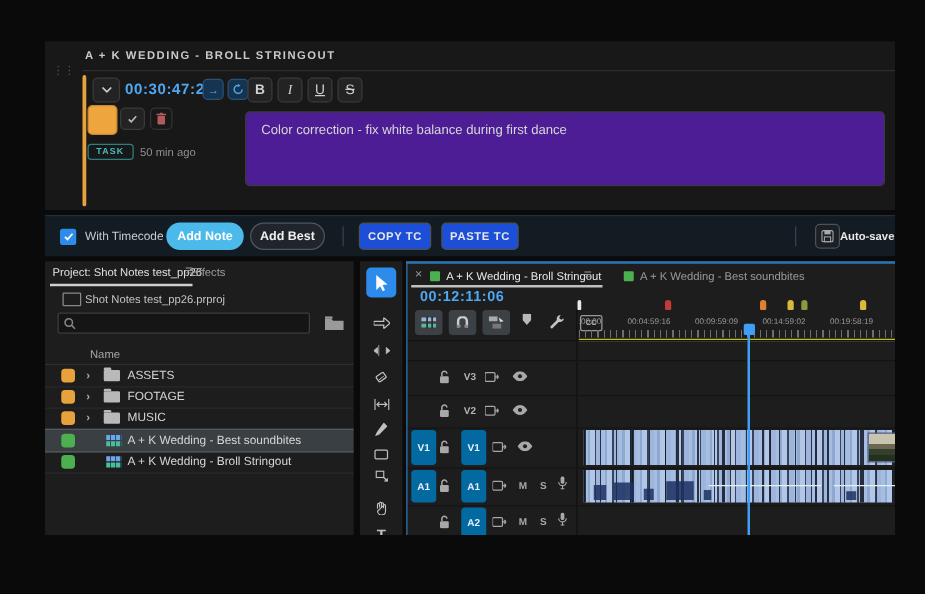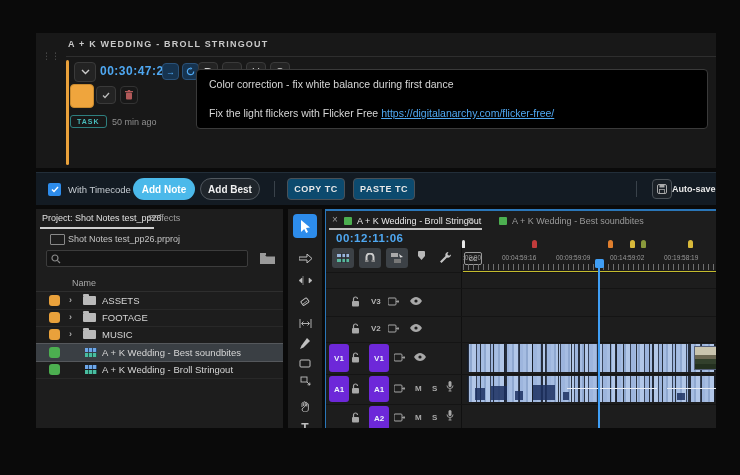--- a/index.html
+++ b/index.html
@@ -10,21 +10,21 @@
   .notes-panel{left:36px;top:33px;width:680px;height:135px;background:#181818;}
   .np-title{left:32px;top:6px;font-size:9px;font-weight:bold;letter-spacing:1.2px;color:#c9c9c9;}
   .np-head-line{left:30px;top:23px;right:0;border-bottom:1px solid #2e2e2e;height:0;}
   .yellow-bar{left:30px;top:27px;width:3px;height:105px;background:#e9a13b;border-radius:2px;}
   .drag-dots{left:6px;top:20px;width:8px;height:14px;color:#5a5a5a;font-size:9px;line-height:7px;letter-spacing:0;}
   .sq-btn{display:flex;align-items:center;justify-content:center;background:#232323;border:1px solid #3a3a3a;
           border-radius:4px;color:#d0d0d0;box-sizing:border-box;}
   .blue-btn{background:#16334f;border:1px solid #2a5178;color:#4fa8f2;}
   .note-tc{left:64px;top:31px;font-size:12px;font-weight:bold;color:#4fa8f2;letter-spacing:.5px;}
   .fmt{font-size:11px;}
-  .note-text{left:160px;top:36px;width:512px;height:60px;background:#000000;border:1px solid #3a3a3a;
+  .note-text{left:160px;top:56px;width:512px;height:60px;background:#4c1d95;border:1px solid #3a3a3a;
              border-radius:4px;box-sizing:border-box;padding:8px 12px;font-size:10.5px;color:#d6d6d6;}
   .note-line2{position:absolute;left:12px;bottom:9px;white-space:nowrap;}
   .note-link{color:#4fa8f2;text-decoration:underline;}
   .swatch{left:34px;top:51px;width:22px;height:22px;background:#efa53d;border:1px solid #c98a2e;border-radius:4px;}
   .task-badge{left:34px;top:82px;padding:2px 6px;border:1px solid #2e7f7f;border-radius:3px;
               color:#49bdbd;font-size:7px;font-weight:bold;letter-spacing:1px;}
   .time-ago{left:76px;top:84px;font-size:9px;color:#8f8f8f;}
   .reminder{left:161px;top:105px;height:20px;display:flex;align-items:center;gap:5px;padding:0 9px;
             border:1px solid #4a2424;border-radius:10px;background:#1c1414;}
   .rem-date{font-size:9px;font-weight:bold;color:#c24e4e;}
@@ -33,21 +33,21 @@
   .action-bar{left:36px;top:172px;width:680px;height:33px;background:#131b23;border-top:1px solid #222e39;
               box-sizing:border-box;overflow:hidden;}
   .cbx{left:12px;top:10px;width:13px;height:13px;background:#2d8ceb;border-radius:2px;display:flex;
        align-items:center;justify-content:center;}
   .cbx-label{left:32px;top:11px;font-size:9.5px;color:#c6ccd2;text-align:center;}
   .pill-btn{display:flex;align-items:center;justify-content:center;height:22px;border-radius:11px;
             font-size:10px;font-weight:bold;box-sizing:border-box;}
   .addnote{left:97px;top:5px;width:62px;background:#4bb9ea;color:#ffffff;}
   .addtask{left:164px;top:5px;width:60px;background:#1f252b;border:1px solid #50575e;color:#f0f0f0;}
   .tc-btn{display:flex;align-items:center;justify-content:center;height:22px;border-radius:4px;
-          background:#0c4a6e;border:1px solid #4a5157;color:#e8e8e8;font-size:9px;font-weight:bold;
+          background:#1d4ed8;border:1px solid #4a5157;color:#e8e8e8;font-size:9px;font-weight:bold;
           letter-spacing:.5px;box-sizing:border-box;}
   .vsep{width:1px;background:#39424a;}
   .autosave{left:636px;top:11px;font-size:9px;font-weight:bold;color:#e8e8e8;white-space:nowrap;}
   
   .proj-panel{left:36px;top:209px;width:247px;height:219px;background:#1d1d1d;overflow:hidden;}
   .ptab{font-size:9px;color:#e0e0e0;}
   .ptab2{font-size:9px;color:#9f9f9f;}
   .ptab-underline{left:4px;top:18px;width:114px;height:2px;background:#cfcfcf;}
   .pfile-label{font-size:9px;color:#c4c4c4;text-align:center;}
   .search-box{left:10px;top:41px;width:202px;height:17px;background:#151515;border:1px solid #3c3c3c;
@@ -87,21 +87,21 @@
   .tl-ico{top:40px;color:#b8b8b8;display:flex;align-items:center;justify-content:center;}
   .cc-chip{left:138px;top:41px;width:16px;height:11px;border:1px solid #9a9a9a;border-radius:2px;color:#b5b5b5;
            font-size:6px;font-weight:bold;display:flex;align-items:center;justify-content:center;}
   .hdr-div{left:135px;top:36px;bottom:0;width:1px;background:#101010;}
   .ruler-label{top:43px;font-size:6.5px;color:#9a9a9a;white-space:nowrap;}
   .ruler-ticks{left:137px;right:0;top:53px;height:6px;
      background:repeating-linear-gradient(90deg,#6f6f6f 0,#6f6f6f 1px,transparent 1px,transparent 5px);}
   .workbar{left:137px;right:0;top:60px;height:2px;background:#c3bb2e;}
   .marker{top:29px;width:5px;height:8px;border-radius:2.5px 2.5px 1px 1px;}
   .hline{left:0;right:0;height:1px;background:#141414;}
-  .patch,.trkbtn{width:20px;background:#6d28d9;border-radius:3px;color:#eaf1fb;font-size:8px;font-weight:bold;
+  .patch,.trkbtn{width:20px;background:#0369a1;border-radius:3px;color:#eaf1fb;font-size:8px;font-weight:bold;
           display:flex;align-items:center;justify-content:center;}
   .trk-name{font-size:8px;font-weight:bold;color:#b5b5b5;}
   .trk-letter{font-size:8px;font-weight:bold;color:#a8a8a8;}
   .icon-grey{color:#a8a8a8;display:flex;align-items:center;justify-content:center;}
   .clipband{right:1px;background:
      repeating-linear-gradient(90deg,rgba(18,24,34,.85) 0 1px,transparent 1px 13px),
      repeating-linear-gradient(90deg,rgba(24,30,42,.9) 0 2px,transparent 2px 37px),
      repeating-linear-gradient(90deg,#a6bde2 0 3px,#8fa8d0 3px 5px,#b2c7e8 5px 9px,#37435a 9px 10px,#9db5dd 10px 14px);}
   .wblob{position:absolute;bottom:2px;background:#1c3060;opacity:.85;}
   .wline{position:absolute;height:1px;background:#e9edf4;}
@@ -135,23 +135,20 @@
         </svg>
     </div>
 
     <div class="abs sq-btn fmt" style="left:162px;top:29px;width:20px;height:20px;font-weight:bold;">B</div>
     <div class="abs sq-btn fmt" style="left:186px;top:29px;width:20px;height:20px;font-style:italic;font-family:'Liberation Serif',serif;">I</div>
     <div class="abs sq-btn fmt" style="left:210px;top:29px;width:20px;height:20px;text-decoration:underline;">U</div>
     <div class="abs sq-btn fmt" style="left:234px;top:29px;width:20px;height:20px;text-decoration:line-through;">S</div>
 
     <div class="abs note-text">
       <div>Color correction - fix white balance during first dance</div>
-      <div class="note-line2">
-        <span>Fix the light flickers with Flicker Free </span><span class="note-link">https://digitalanarchy.com/flicker-free/</span>
-      </div>
     </div>
 
     <div class="abs swatch"></div>
     <div class="abs sq-btn" style="left:60px;top:53px;width:20px;height:18px;">
       <svg width="8" height="7" viewBox="0 0 8 7">
           <path d="M1 3.5l2 2L7 1" stroke="#bbb" stroke-width="1.3" fill="none"></path>
         </svg>
     </div>
     <div class="abs sq-btn" style="left:84px;top:53px;width:18px;height:18px;background:transparent;border-color:#333;">
       <svg width="8" height="10" viewBox="0 0 8 10">

